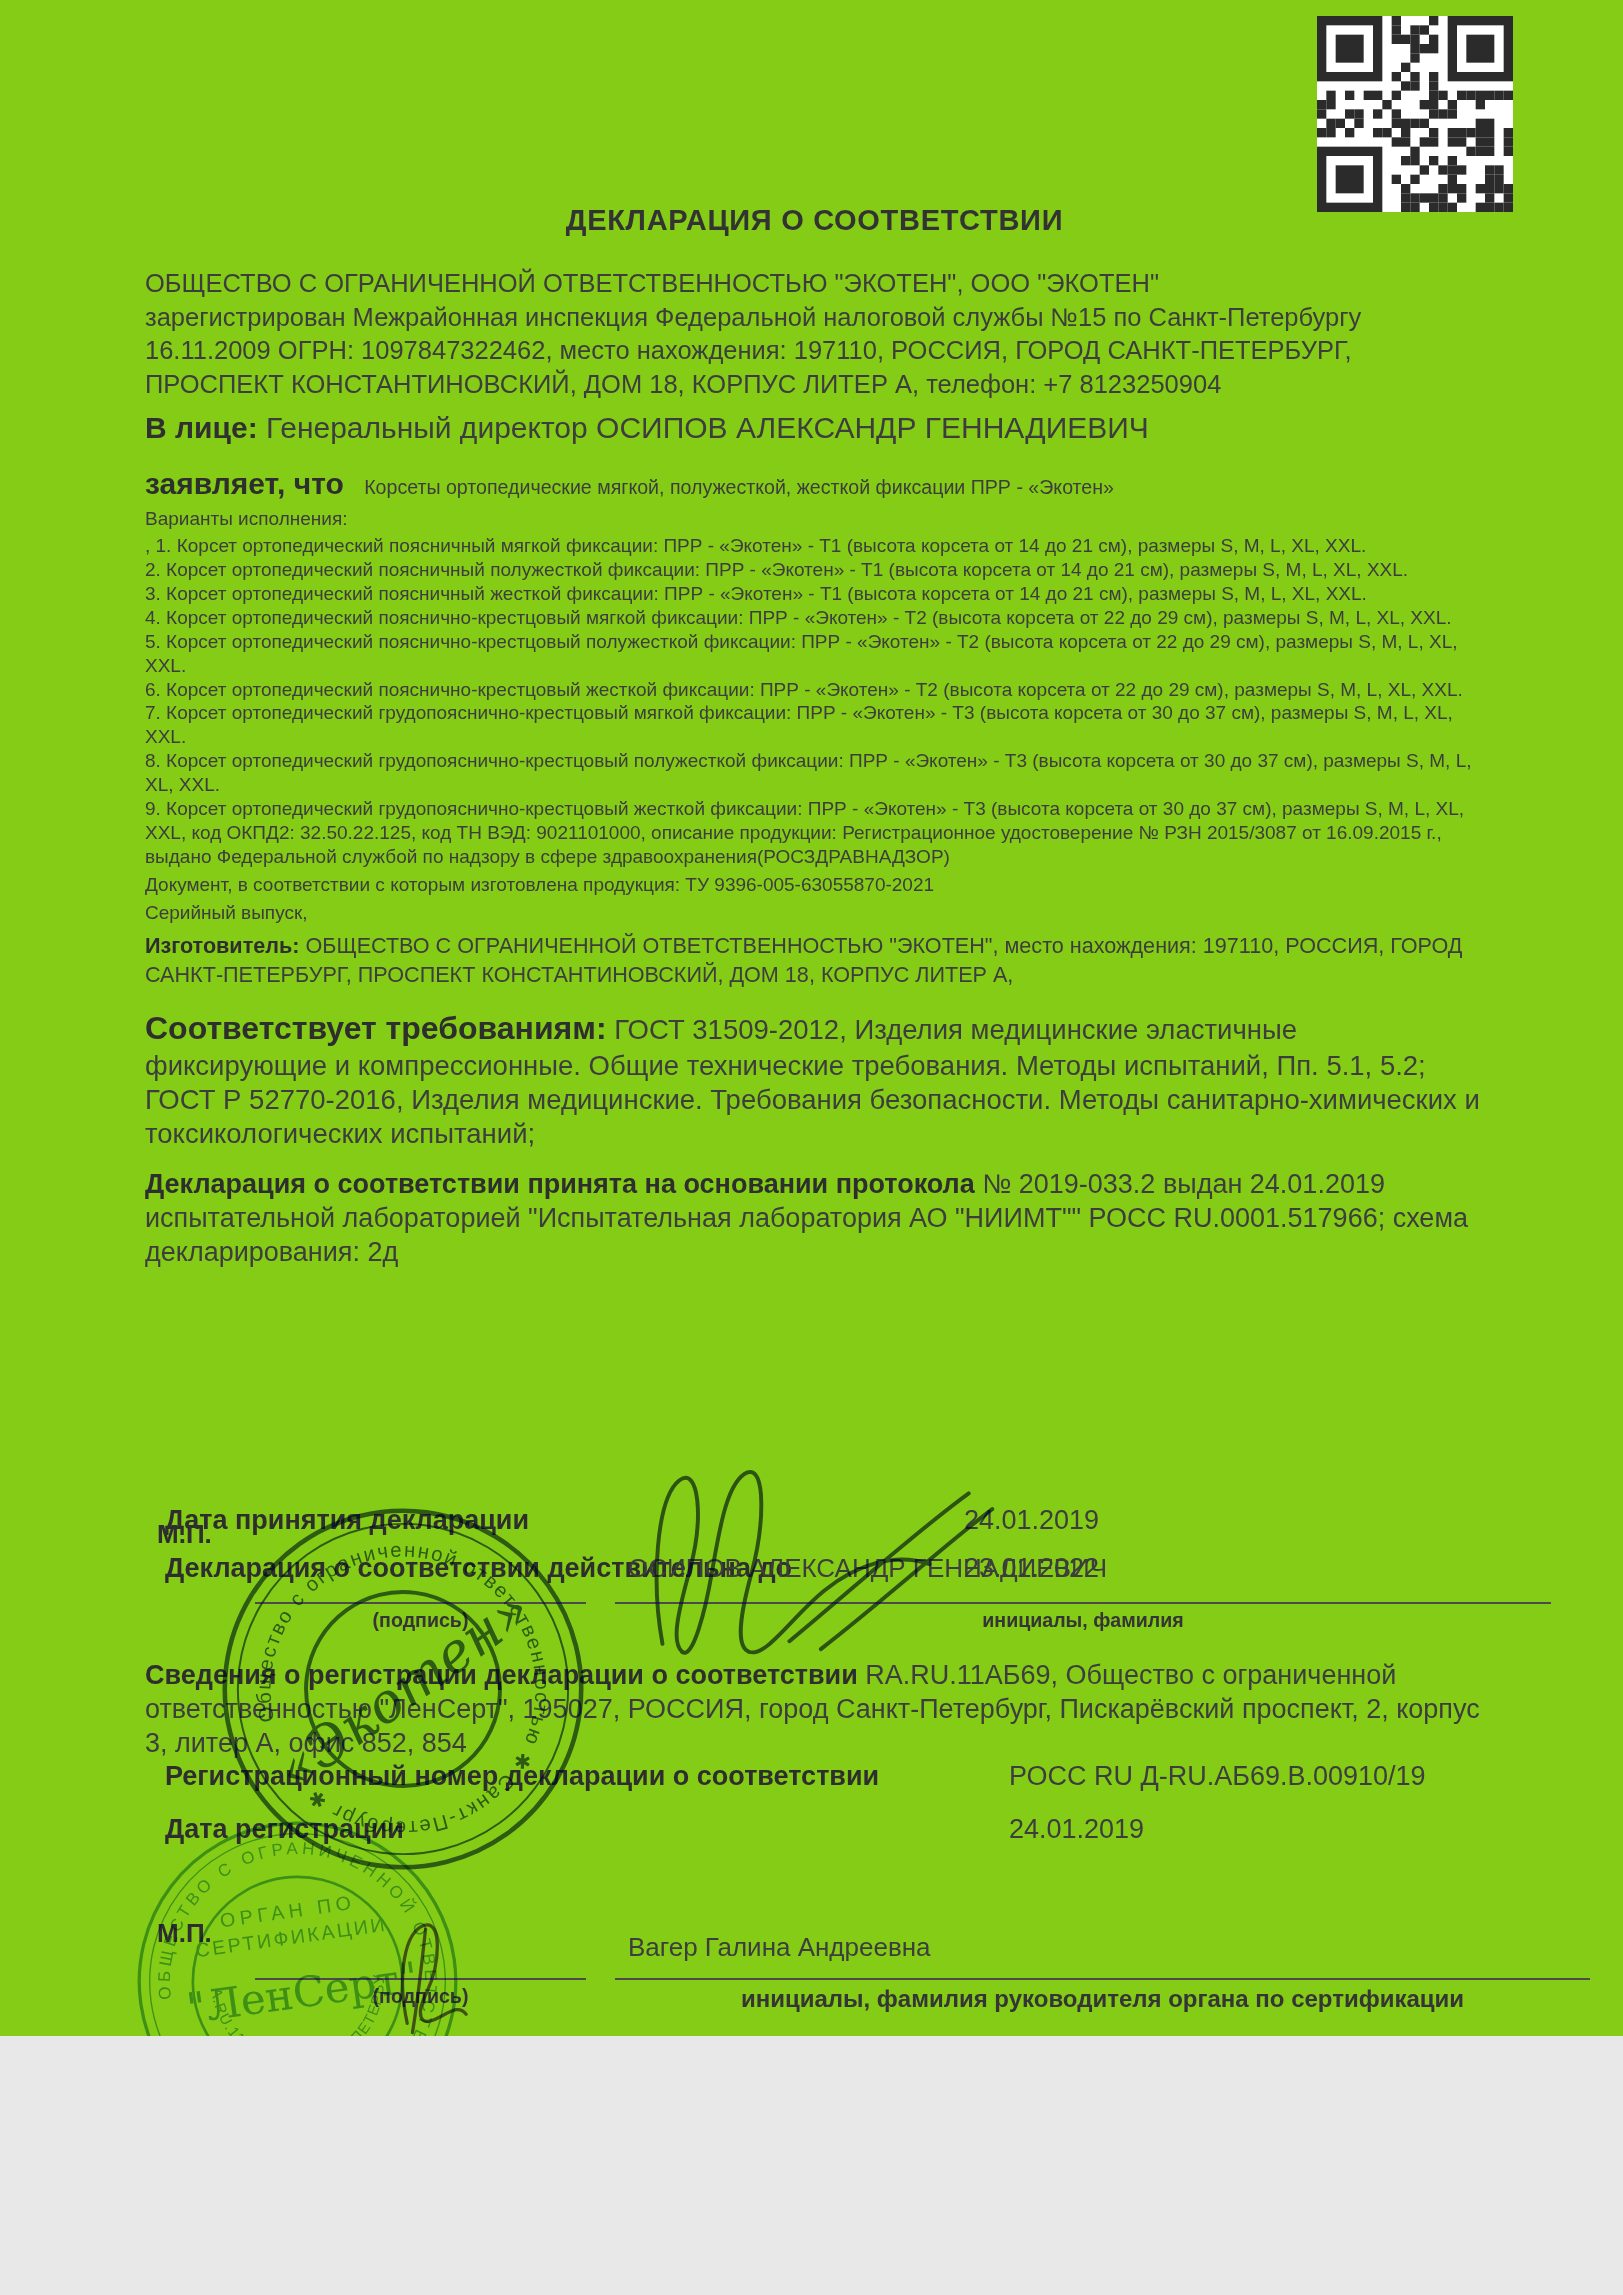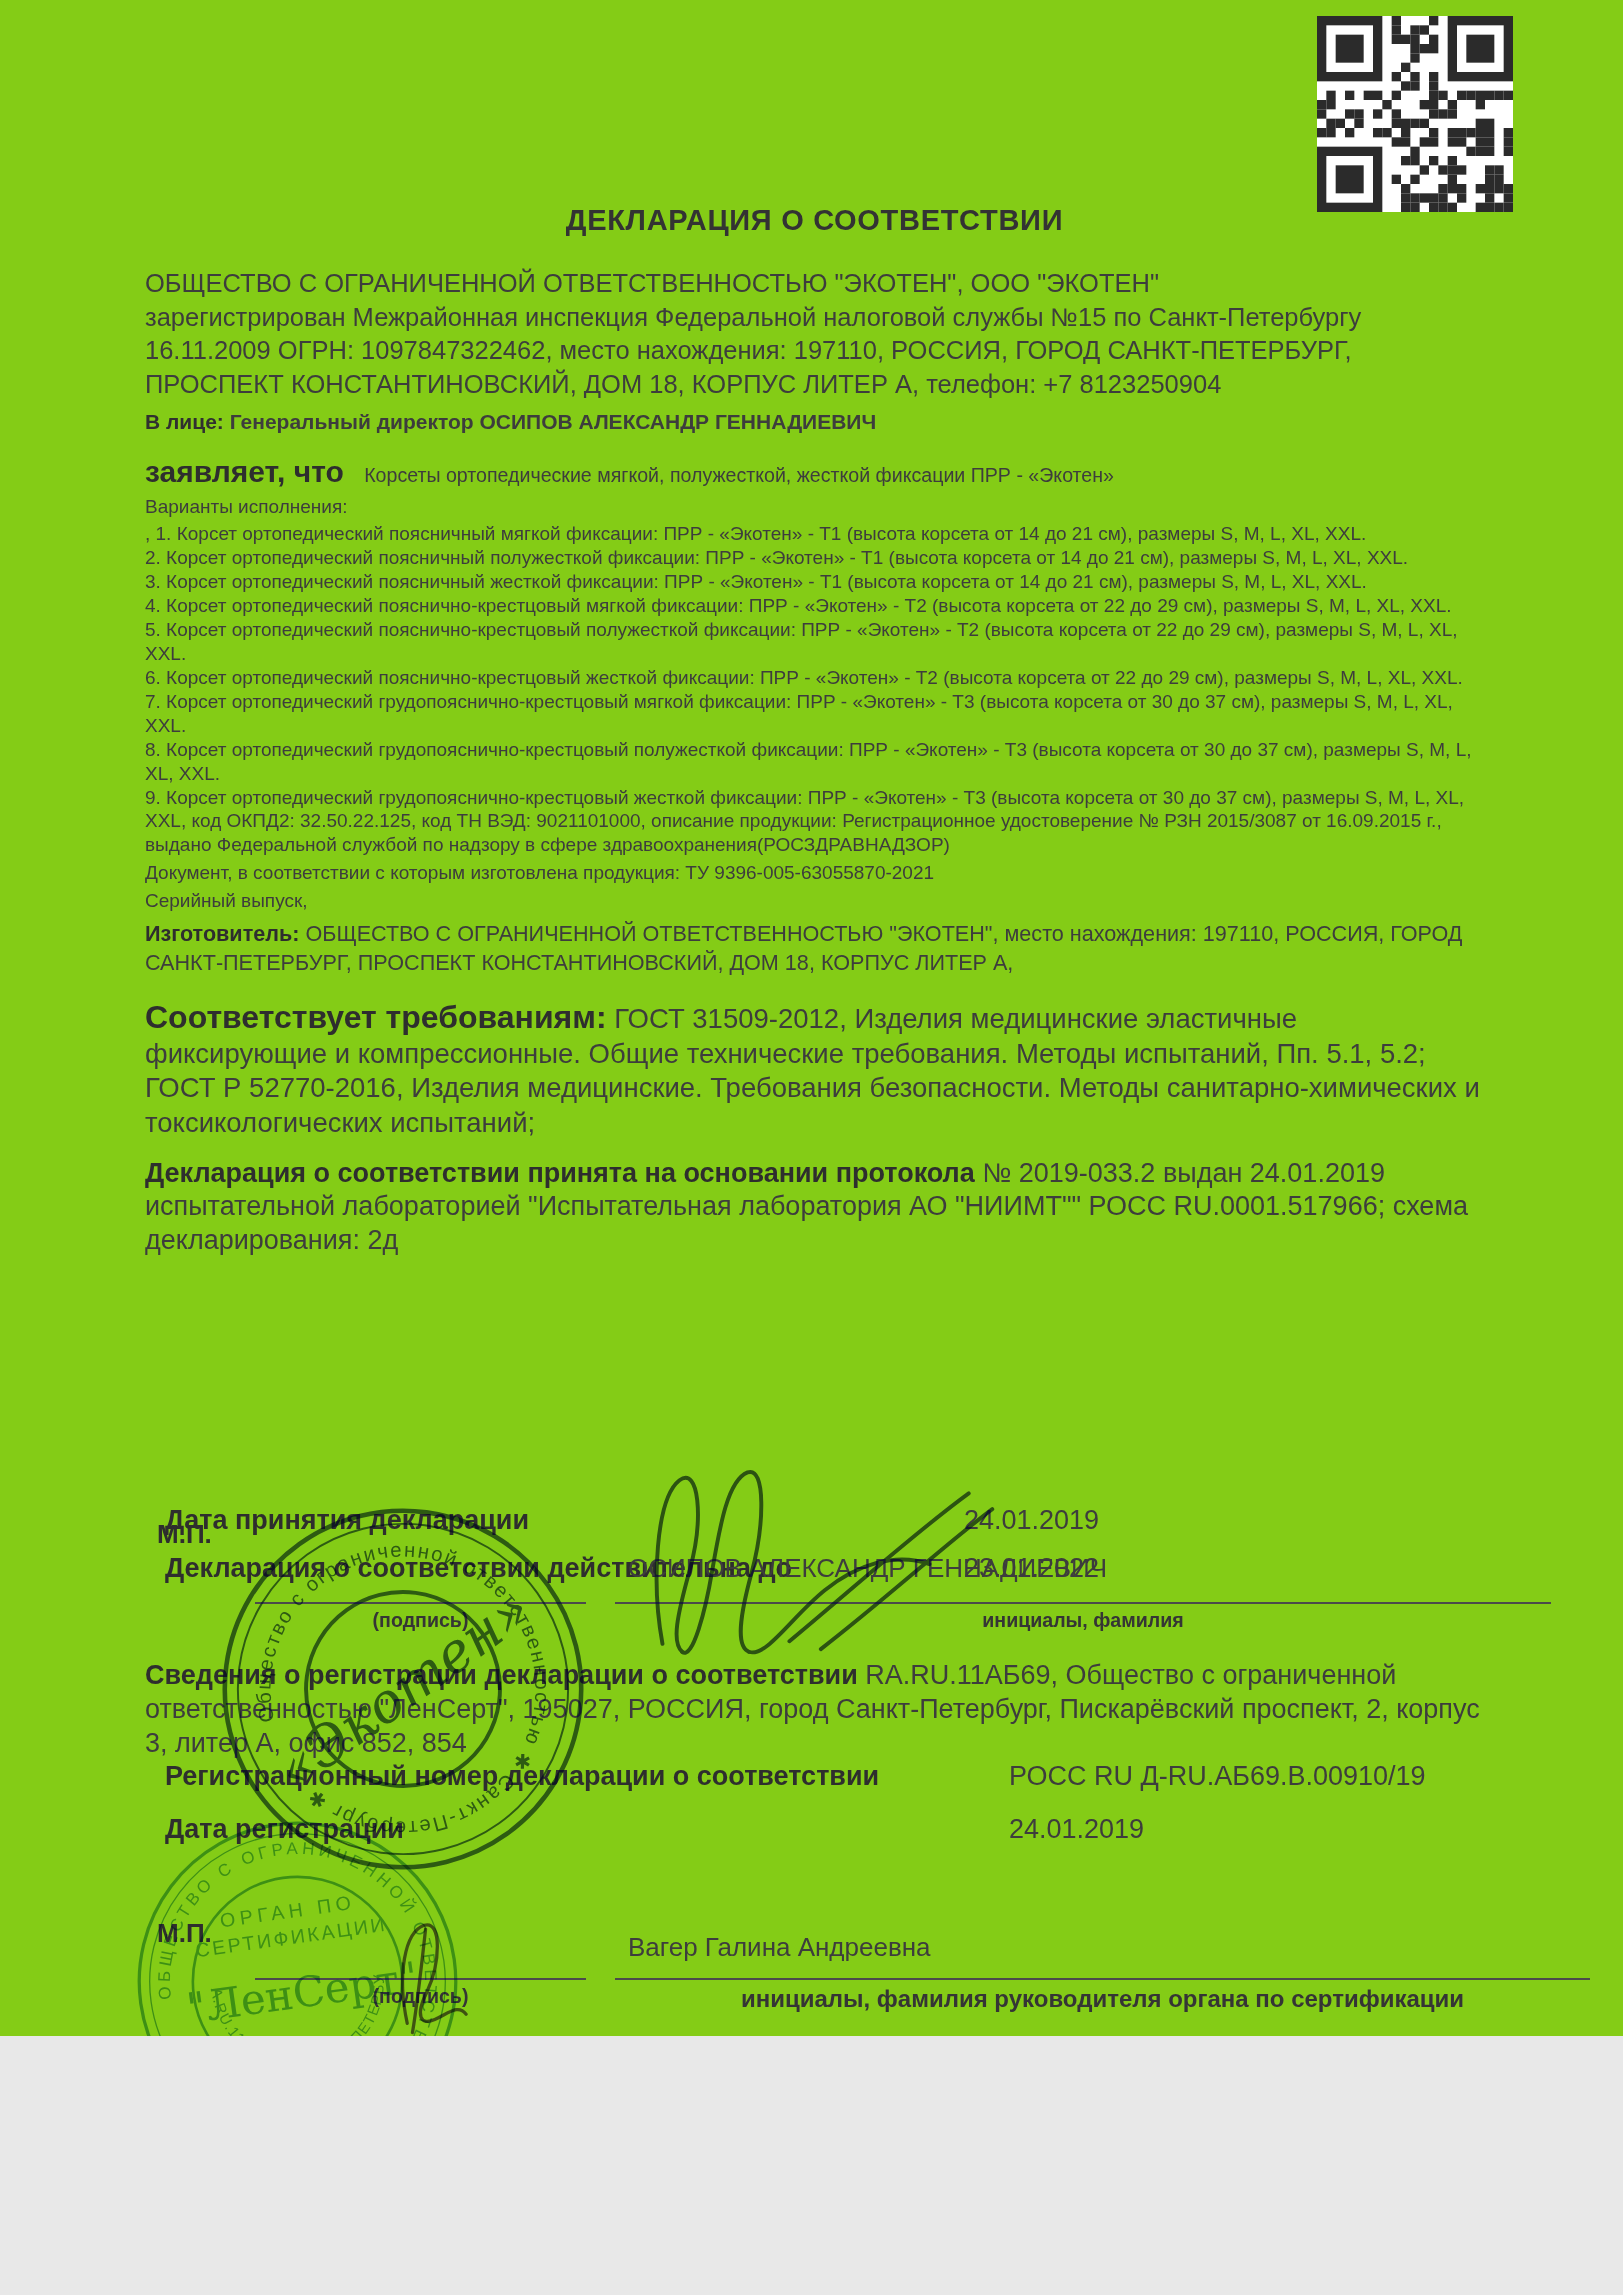--- a/index.html
+++ b/index.html
@@ -17,21 +17,21 @@
   
   .content{position:absolute;left:145px;top:204px;width:1339px;}
   .title{
     margin:0 0 30px 0;
     text-align:center;
     font-size:29px;font-weight:bold;color:#333;
     letter-spacing:0.7px;
   }
   .header-par{margin:0;font-size:25.5px;line-height:1.32;color:#3d3d3d;}
   .company-line{display:block;}
-  .inperson{margin:6.5px 0 0 0;font-size:21px;line-height:1.3;font-weight:bold;}
+  .inperson{margin:6.5px 0 0 0;font-size:30px;line-height:1.3;}
   .inperson b{color:#303030;}
   .declares{margin:17px 0 0 0;font-size:19.6px;line-height:1.3;}
   .declares-label{font-size:30px;font-weight:bold;color:#2e2e2e;margin-right:15px;}
   .small{font-size:19px;line-height:1.28;margin-top:3.9px;}
   .variants{margin-top:2.6px;}
   .variant{font-size:19px;line-height:1.26;margin:0;}
   .manufacturer{margin:6.5px 0 0 0;font-size:21.6px;line-height:1.34;}
   .manufacturer b{color:#2e2e2e;text-align:center;}
   .compliance{margin:19.6px 0 0 0;font-size:27.5px;line-height:1.24;}
   .compliance b{font-size:32px;color:#2e2e2e;}

